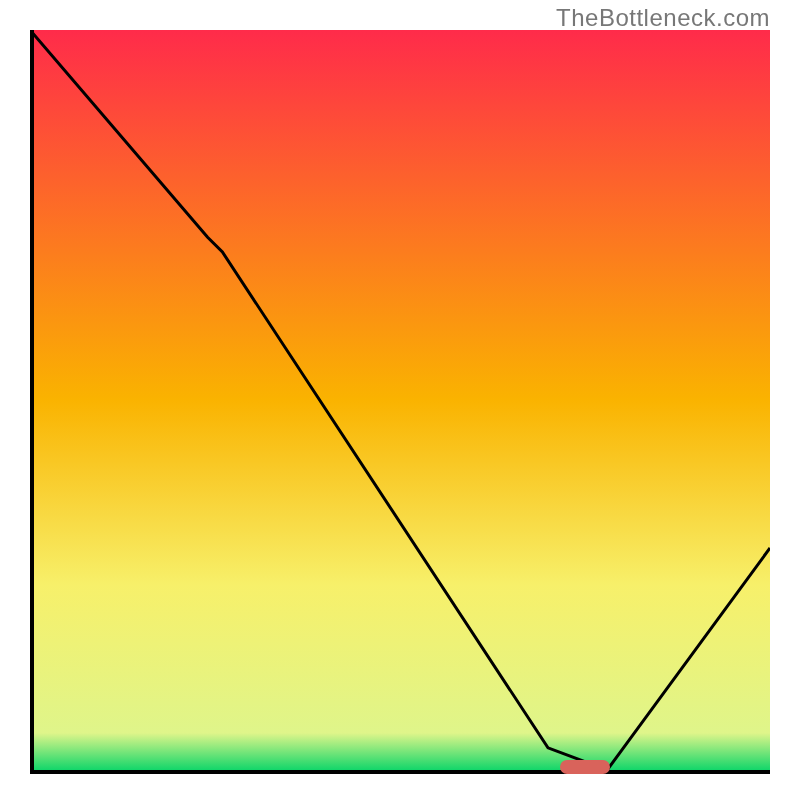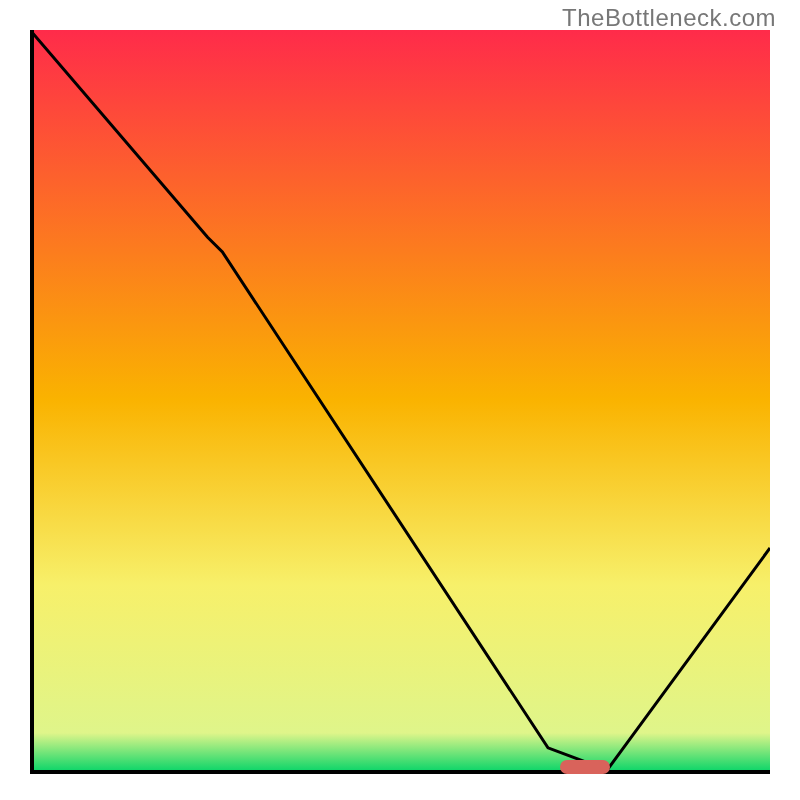--- a/index.html
+++ b/index.html
@@ -11,21 +11,21 @@
     font-family: Arial, sans-serif;
   }
   .container {
     position: relative;
     width: 800px;
     height: 800px;
   }
   .watermark {
     position: absolute;
     top: 4px;
-    right: 24px;
+    right: 30px;
     font-size: 24px;
     color: #777;
     font-weight: normal;
     letter-spacing: 0.5px;
   }
   .y-axis {
     position: absolute;
     left: 30px;
     top: 30px;
     width: 0;

